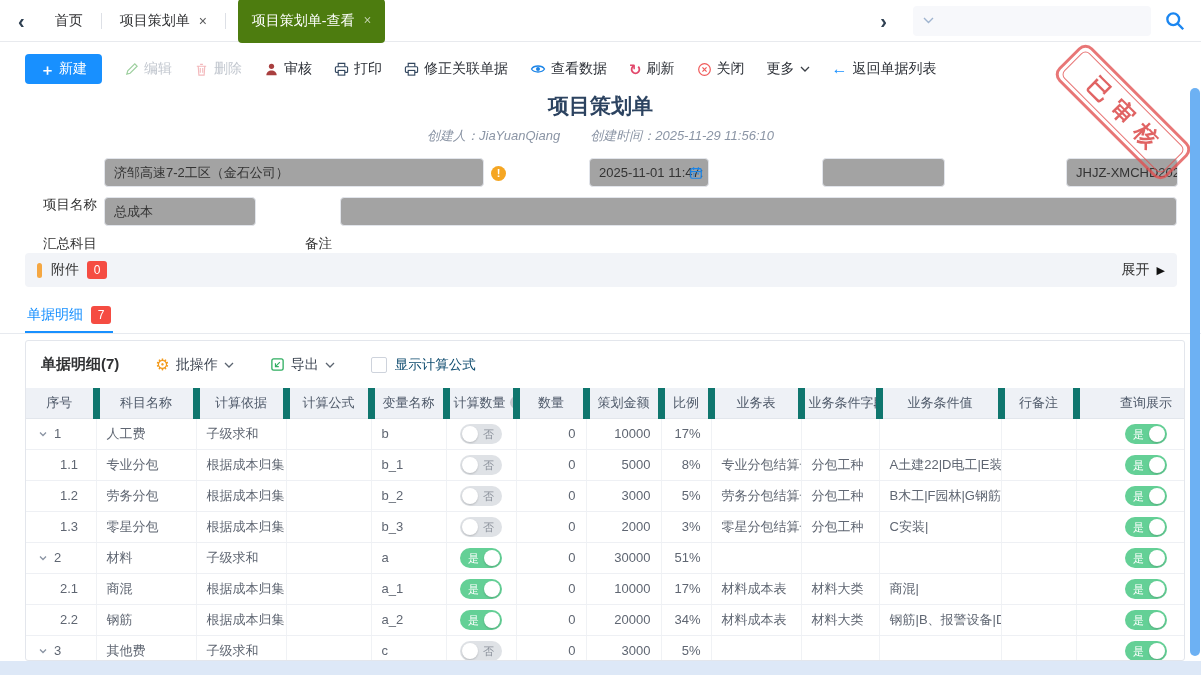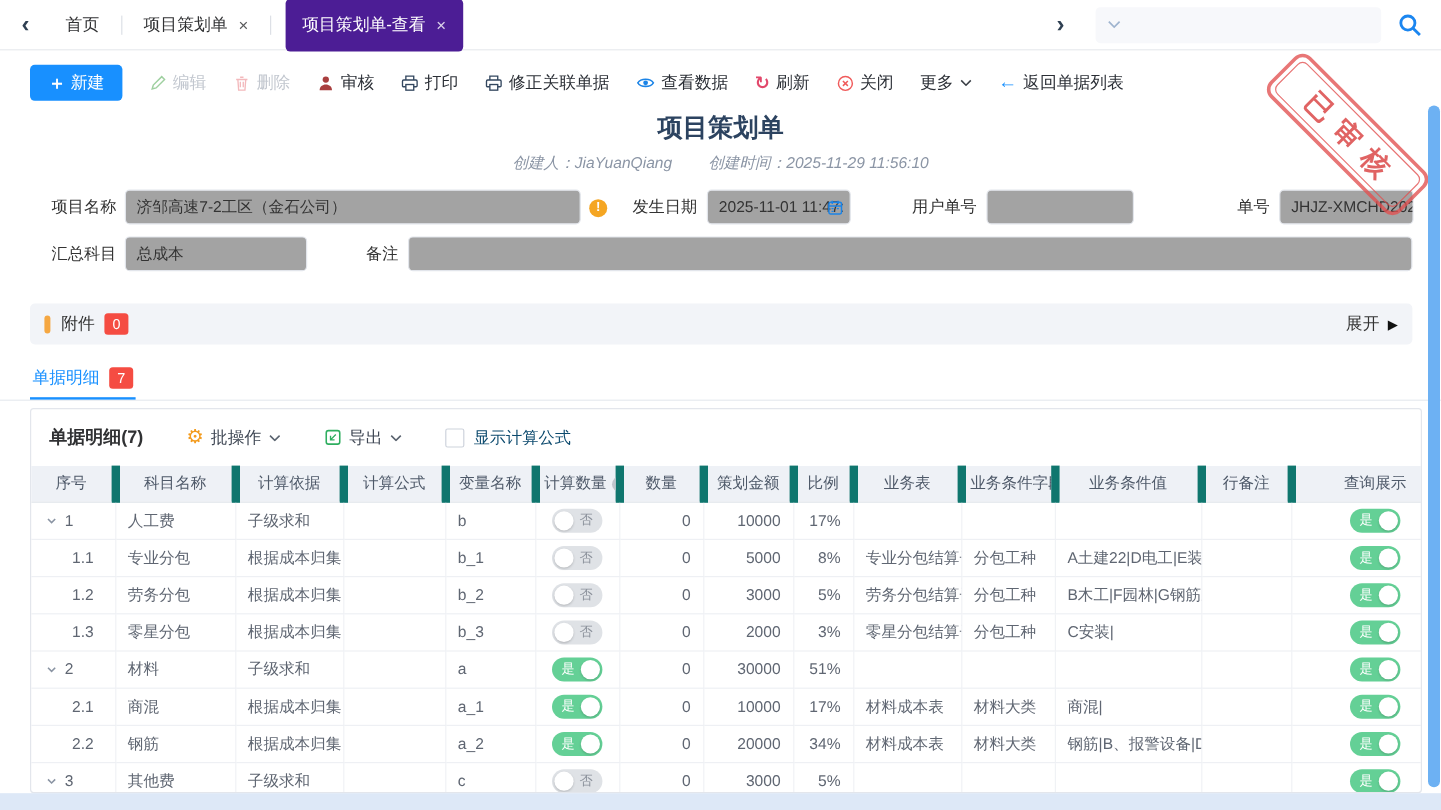--- a/index.html
+++ b/index.html
@@ -5,21 +5,21 @@
   html,body{margin:0;padding:0;background:#fff;}
   body{width:1201px;height:675px;position:relative;overflow:hidden;
        font-family:"Liberation Sans","DejaVu Sans",sans-serif;
        -webkit-font-smoothing:antialiased;}
 
   
   .tabbar{position:absolute;top:0;left:0;width:1201px;height:42px;background:#fff;
           border-bottom:1px solid #e8eaee;display:flex;align-items:center;padding:0 6px;box-sizing:border-box;}
   .chev{font-size:20px;font-weight:bold;color:#2f4052;padding:0 12px;cursor:pointer;line-height:1;}
   .tab{display:flex;align-items:center;gap:9px;padding:0 18px;height:42px;font-size:14px;color:#303133;cursor:pointer;}
-  .tab.active{background:#4c1d95;color:#fff;height:44px;border-radius:4px;padding:0 14px;margin:0 12px;}
+  .tab.active{background:#4d7c0f;color:#fff;height:44px;border-radius:4px;padding:0 14px;margin:0 12px;font-family:Liberation Serif, serif;}
   .tclose{font-size:14px;opacity:.8;cursor:pointer;}
   .tsep{width:1px;height:16px;background:#dde0e6;}
   .tb-right{margin-left:auto;display:flex;align-items:center;gap:14px;padding-right:10px;}
   .pselect{width:238px;height:30px;background:#f7f8fb;border-radius:4px;display:flex;align-items:center;
            padding:0 10px;font-size:13.5px;color:#c0c4cc;cursor:pointer;box-sizing:border-box;}
   .pselect .ph{flex:1;}
 
   
   .toolbar{position:absolute;top:53px;left:25px;display:flex;align-items:center;gap:22px;height:32px;}
   .btn-primary{display:flex;align-items:center;gap:4px;background:#1890ff;color:#fff;border:none;height:30px;
@@ -40,21 +40,21 @@
   .meta span{white-space:nowrap;}
 
   
   .stamp{position:absolute;left:1046px;top:88px;width:154px;height:48px;transform:rotate(45deg);
          border:3px solid rgba(225,80,80,.78);border-radius:10px;padding:3px;box-sizing:border-box;z-index:6;}
   .stamp-in{width:100%;height:100%;border:1px solid rgba(225,80,80,.78);border-radius:6px;display:flex;
             align-items:center;justify-content:center;font-size:23px;font-weight:bold;
             color:rgba(219,72,72,.85);letter-spacing:10px;text-indent:10px;box-sizing:border-box;}
 
   
-  .flb{position:absolute;font-size:13.5px;color:#333;line-height:30px;text-align:right;white-space:nowrap;}
+  .flb{position:absolute;font-size:13.5px;color:#333;line-height:30px;text-align:right;white-space:nowrap;margin-top:32px;}
   .inp{position:absolute;height:29px;box-sizing:border-box;background:#a3a3a3;border:1px solid #e2e5eb;
        border-radius:4px;font-size:13px;color:#333;line-height:28px;padding:0 9px;overflow:hidden;white-space:nowrap;}
   .info-i{position:absolute;left:491px;top:166px;width:15px;height:15px;border-radius:50%;background:#f5a623;
           color:#fff;font-size:11px;font-weight:bold;text-align:center;line-height:15px;cursor:pointer;}
   .cal{position:absolute;right:5px;top:7px;}
 
   
   .attach{position:absolute;top:253px;left:25px;width:1152px;height:34px;background:#f2f4f8;border-radius:4px;
           display:flex;align-items:center;padding:0 12px;box-sizing:border-box;}
   .amark{width:5px;height:15px;border-radius:3px;background:#f5a742;}

